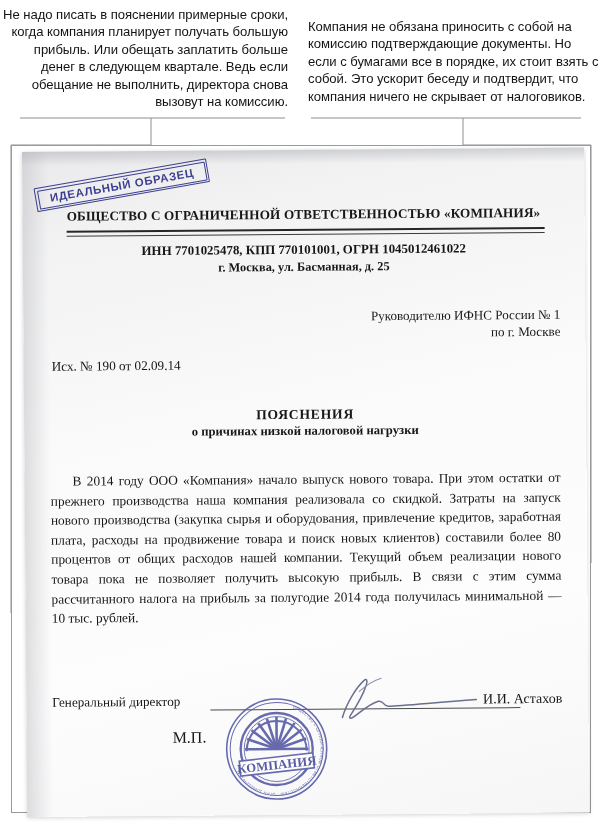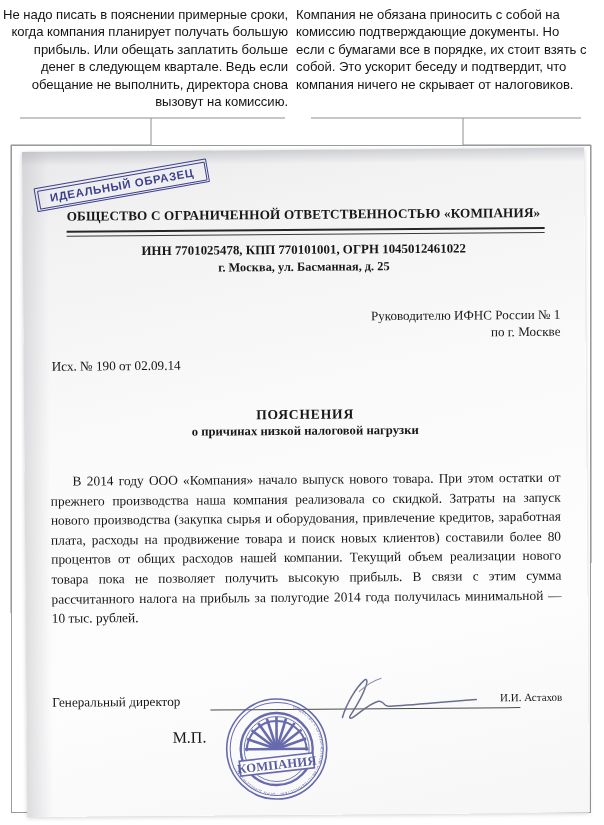--- a/index.html
+++ b/index.html
@@ -26,21 +26,21 @@
   .annot {
     position: absolute;
     top: 6px;
     font-family: "Liberation Sans", sans-serif;
     font-size: 13.1px;
     line-height: 17.4px;
     color: #141414;
     letter-spacing: -0.05px;
   }
   .annot-left  { left: 0;   width: 288px; text-align: right; }
-  .annot-right { left: 296px; width: 292px; }
+  .annot-right { left: 308px; width: 292px; margin-top: 12px; }
 
   
   .leaders { position: absolute; inset: 0; pointer-events: none; }
 
   
   .doc-frame {
     position: absolute;
     left: 11px;
     top: 145px;
     width: 580px;
@@ -185,21 +185,21 @@
     position: absolute;
     left: 158px;
     top: 16px;
     width: 310px;
     height: 1px;
     background: #4a4a4a;
   }
   .sign-name {
     position: absolute;
     right: 0; top: 0;
-    font-size: 11px;
+    font-size: 14px;
   }
   .mp {
     position: absolute;
     left: 146px;
     top: 578px;
     font-size: 16px;
   }
 
   
   .stamp {

